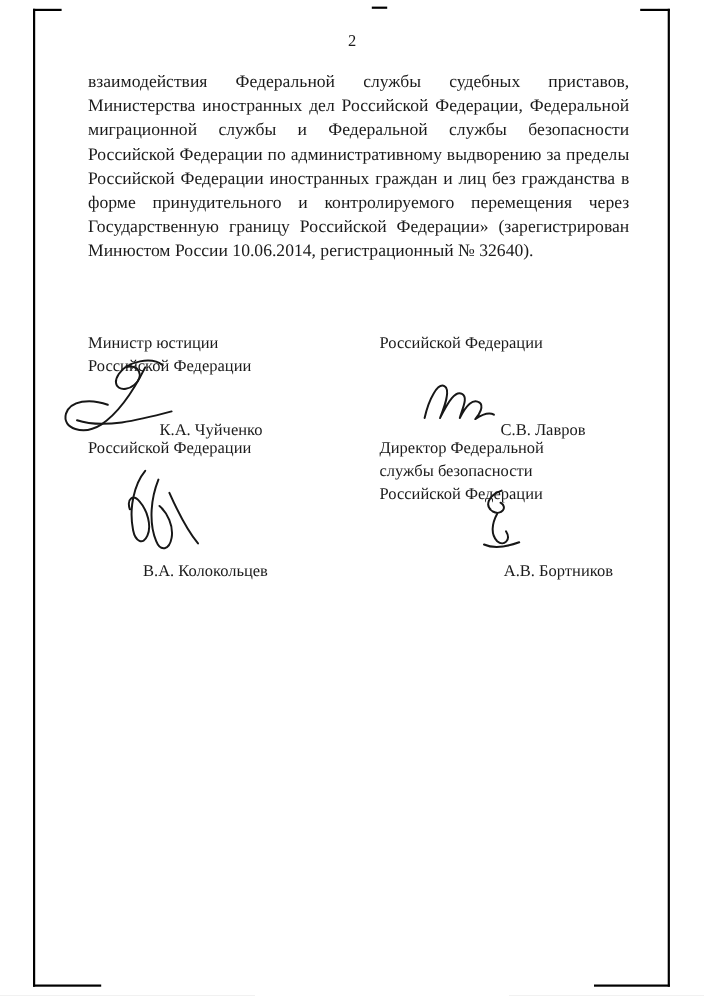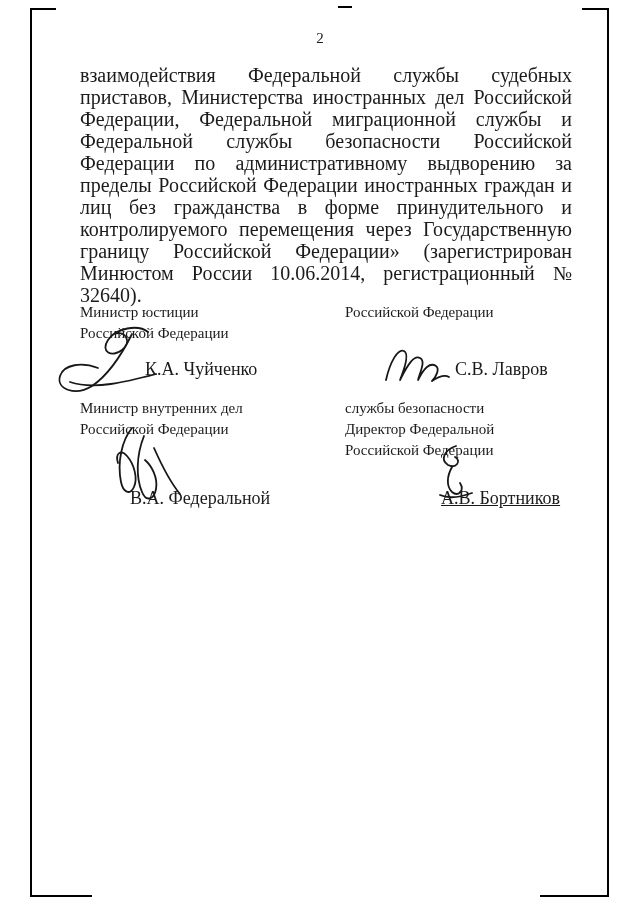--- a/index.html
+++ b/index.html
@@ -28,43 +28,43 @@
     position: absolute;
     top: 30px; left: 0; right: 0;
     text-align: center;
     font-size: 15px;
   }
 
   .body-text {
     position: absolute;
     left: 80px; top: 64px;
     width: 492px;
-    font-size: 20px;
+    font-size: 16px;
     line-height: 22px;
     text-align: justify;
   }
   .body-text p { margin: 0; }
   .para-indent { text-indent: 38px; }
 
   .signer {
     position: absolute;
     font-size: 15px;
     line-height: 21px;
     white-space: nowrap;
   }
   .pos-justice  { left: 80px;  top: 302px; }
   .pos-foreign  { left: 345px; top: 302px; }
   .pos-interior { left: 80px;  top: 398px; }
   .pos-fsb      { left: 345px; top: 398px; }
 
-  .sig-name { position: absolute; font-size: 18px; white-space: nowrap; }
+  .sig-name { position: absolute; font-size: 15px; white-space: nowrap; margin-top: 24px; }
   .name-justice  { left: 145px; top: 359px; }
   .name-foreign  { left: 455px; top: 359px; text-align: center; }
   .name-interior { left: 130px; top: 488px; }
-  .name-fsb      { left: 441px; top: 488px; text-decoration: underline; }
+  .name-fsb      { left: 458px; top: 488px; }
 
   .sig-svg { position: absolute; }
   .sig-justice  { left: 52px;  top: 322px; }
   .sig-foreign  { left: 380px; top: 340px; }
   .sig-interior { left: 100px; top: 420px; }
   .sig-fsb      { left: 432px; top: 440px; }
   .sig-svg path {
     fill: none;
     stroke: #171717;
     stroke-width: 1.8;
@@ -94,27 +94,26 @@
   <div class="signer pos-justice">
     <div>Министр юстиции</div>
     <div>Российской Федерации</div>
   </div>
 
   <div class="signer pos-foreign">
     <div>Российской Федерации</div>
   </div>
 
   <div class="signer pos-interior">
-    <div>Министр внутренних дел</div>
     <div>Российской Федерации</div>
   </div>
 
   <div class="signer pos-fsb">
+    <div>Директор Федеральной</div>
     <div>службы безопасности</div>
-    <div>Директор Федеральной</div>
     <div>Российской Федерации</div>
   </div>
 
   <svg class="sig-svg sig-justice" width="110" height="80" viewBox="0 0 110 80">
     <path d="M96,10 C86,2 64,6 56,18 C48,30 60,36 70,28 C80,20 74,8 62,12"></path>
     <path d="M80,12 C72,28 58,52 40,64 C24,74 4,68 8,54 C12,42 30,40 46,46"></path>
     <path d="M18,60 C42,68 74,60 104,52"></path>
   </svg>
 
   <svg class="sig-svg sig-foreign" width="72" height="52" viewBox="0 0 72 52">
@@ -128,16 +127,16 @@
   </svg>
 
   <svg class="sig-svg sig-fsb" width="46" height="60" viewBox="0 0 46 60">
     <path d="M24,6 C12,10 8,20 16,25 C24,29 30,21 23,17"></path>
     <path d="M20,27 C15,36 14,46 20,52 C26,57 33,51 28,43"></path>
     <path d="M8,55 C17,59 29,57 40,53"></path>
   </svg>
 
   <div class="sig-name name-justice">К.А. Чуйченко</div>
   <div class="sig-name name-foreign">С.В. Лавров</div>
-  <div class="sig-name name-interior">В.А. Федеральной</div>
+  <div class="sig-name name-interior">В.А. Колокольцев</div>
   <div class="sig-name name-fsb">А.В. Бортников</div>
 
 </div>
 
 </body></html>

